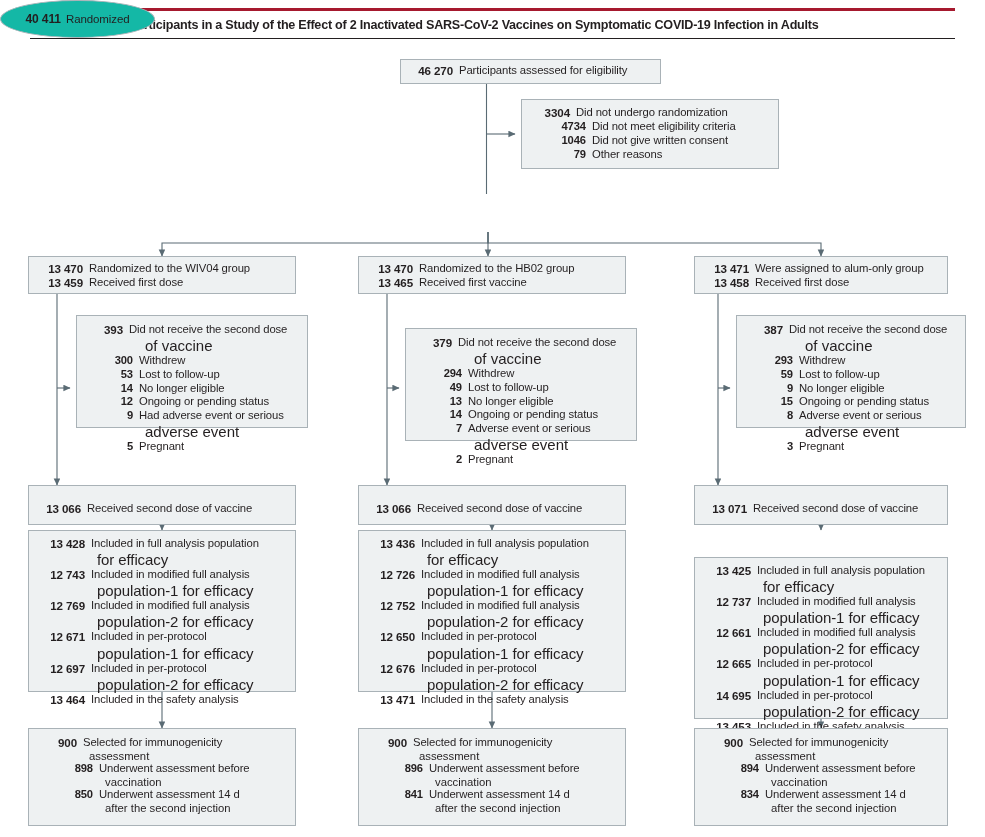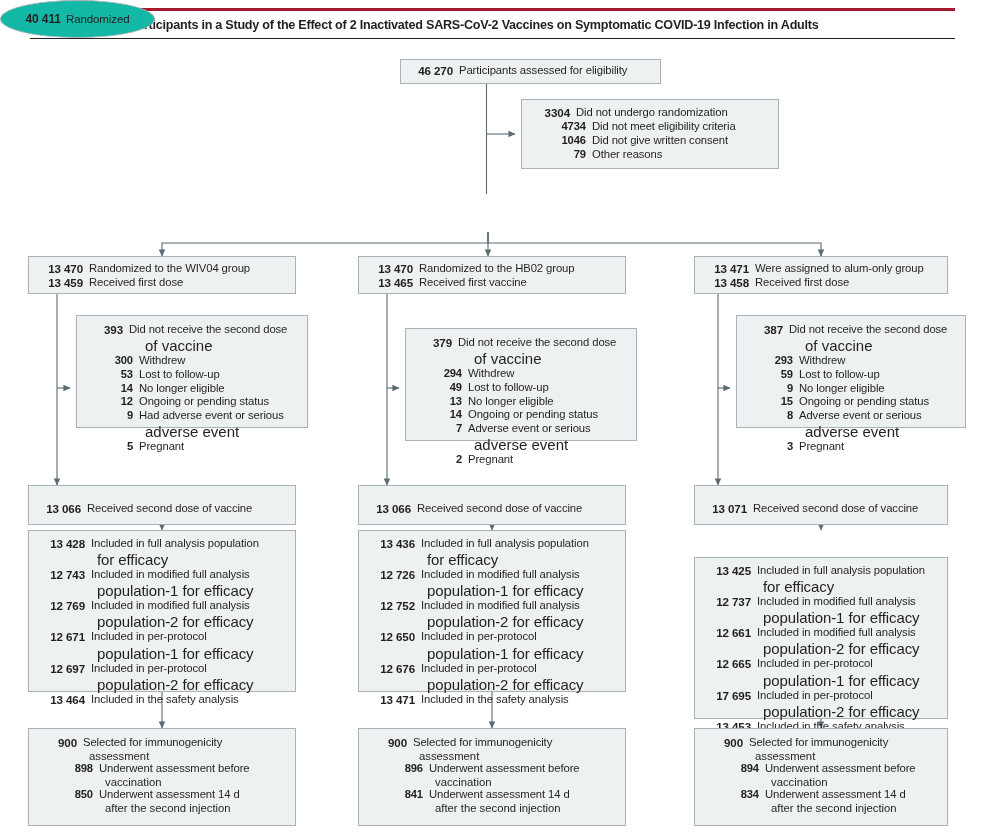--- a/index.html
+++ b/index.html
@@ -493,21 +493,21 @@
       <span class="num">12 661</span>
       <span class="txt">Included in modified full analysis</span>
     </div>
     <div class="cont">population-2 for efficacy</div>
     <div class="row">
       <span class="num">12 665</span>
       <span class="txt">Included in per-protocol</span>
     </div>
     <div class="cont">population-1 for efficacy</div>
     <div class="row">
-      <span class="num">17 695</span>
+      <span class="num">14 695</span>
       <span class="txt">Included in per-protocol</span>
     </div>
     <div class="cont">population-2 for efficacy</div>
     <div class="row">
       <span class="num">13 453</span>
       <span class="txt">Included in the safety analysis</span>
     </div>
   </div>
 
   <div class="node immu" id="node-g3-immu">

